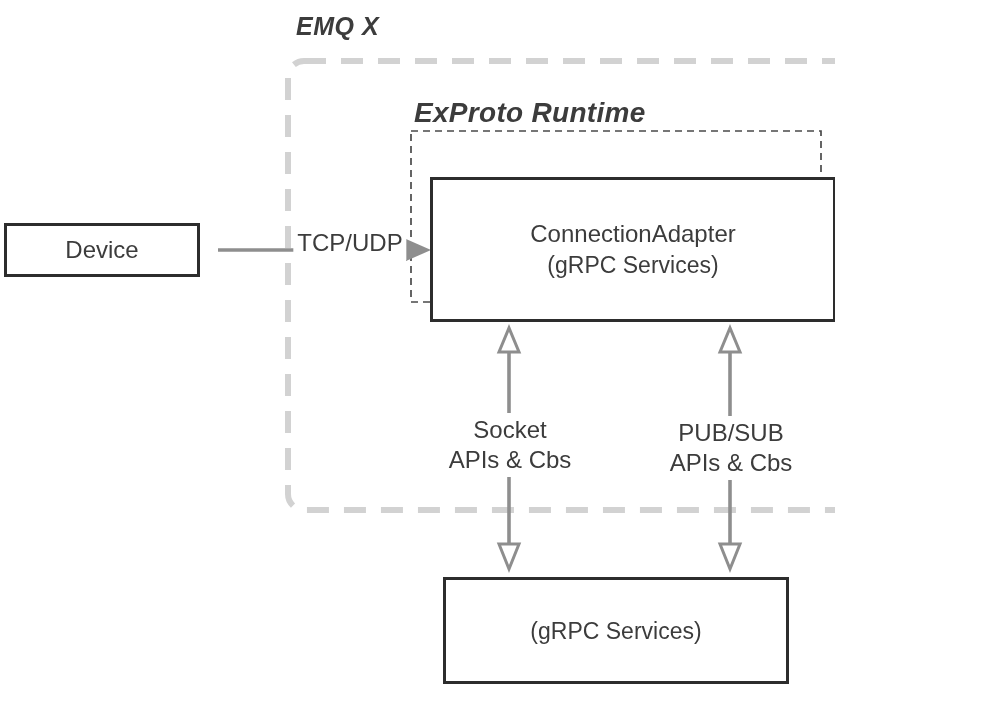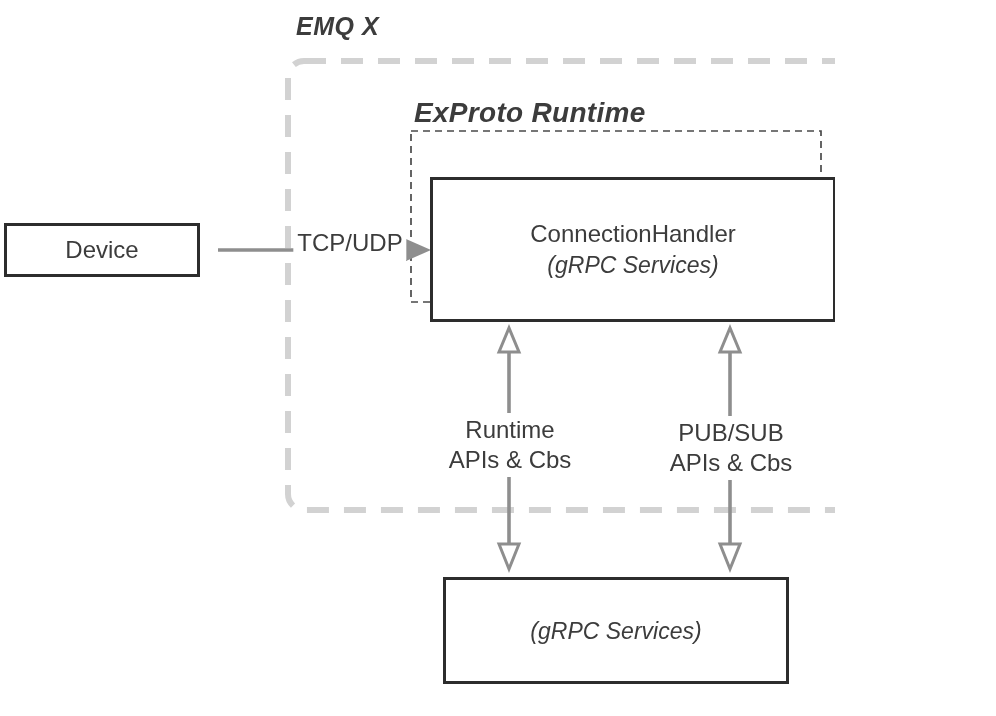--- a/index.html
+++ b/index.html
@@ -41,21 +41,20 @@
     box-sizing:border-box;
   }
   .node .label{
     font-size:24px;
     line-height:30px;
     color:var(--text);
   }
   .node .sublabel{
     font-size:23px;
     line-height:32px;
-    font-style:italic;
     color:var(--text);
   }
   .node-device{ left:4px; top:223px; width:196px; height:54px; }
   .node-adapter{ left:430px; top:177px; width:406px; height:145px; }
   .node-handler{ left:443px; top:577px; width:346px; height:107px; }
 
   .diagram-title{
     position:absolute;
     left:296px; top:12px;
     z-index:2;
@@ -144,32 +143,32 @@
 
   <div class="diagram-title">EMQ X</div>
 
   <div class="runtime-title">ExProto Runtime</div>
 
   <div class="node node-device">
     <div class="label">Device</div>
   </div>
 
   <div class="node node-adapter">
-    <div class="label">ConnectionHandler</div>
+    <div class="label">ConnectionAdapter</div>
     <div class="sublabel">(gRPC Services)</div>
   </div>
 
   <div class="node node-handler">
     <div class="sublabel">(gRPC Services)</div>
   </div>
 
   <div class="edge-label edge-label-tcp">TCP/UDP</div>
 
   <div class="edge-label edge-label-socket">
-    <div>Runtime</div>
+    <div>Socket</div>
     <div>APIs &amp; Cbs</div>
   </div>
 
   <div class="edge-label edge-label-pubsub">
     <div>PUB/SUB</div>
     <div>APIs &amp; Cbs</div>
   </div>
 
 </div>
 

